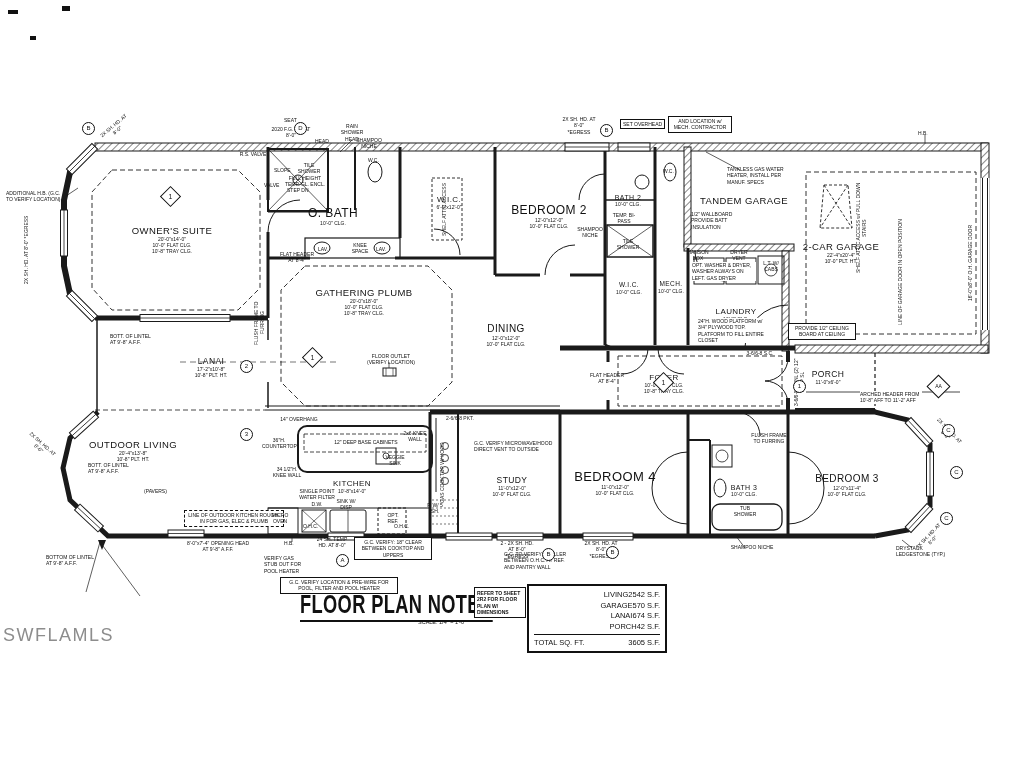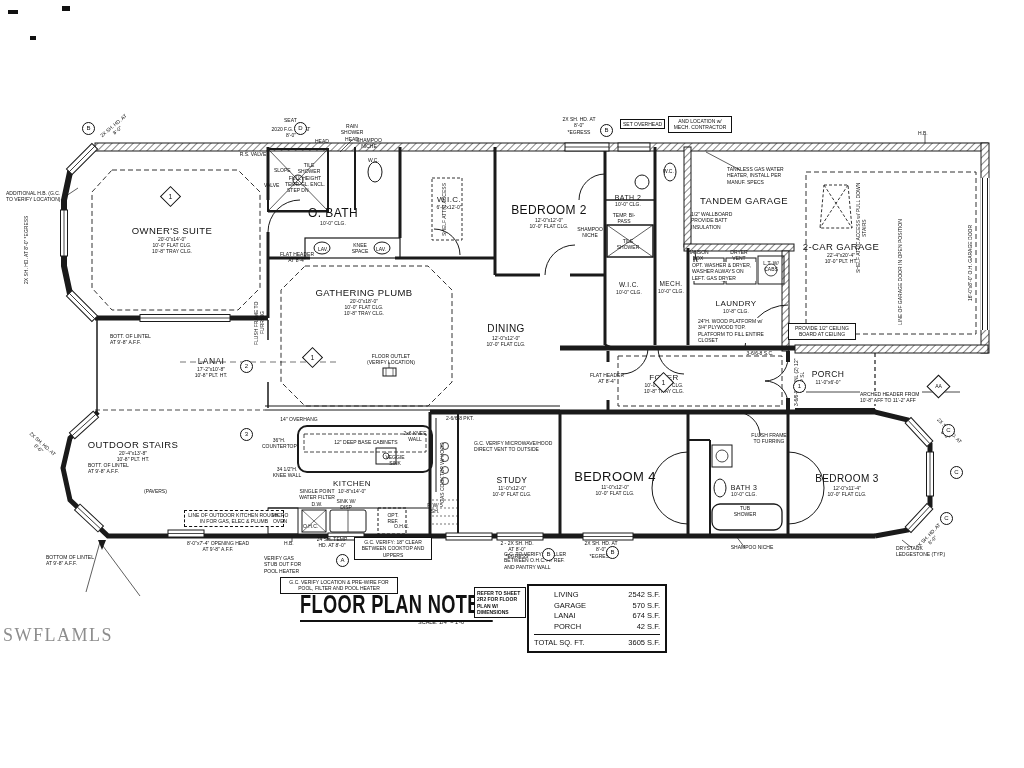--- a/index.html
+++ b/index.html
@@ -23,24 +23,24 @@
   .circ{position:absolute;width:11px;height:11px;border:1px solid #111;border-radius:50%;
         background:#fff;font-size:6px;line-height:11px;text-align:center;}
   .title-block{position:absolute;left:300px;top:590px;}
   .title-text{font-size:25px;font-weight:bold;letter-spacing:.5px;transform:scaleX(.73);
         transform-origin:left top;white-space:nowrap;border-bottom:2px solid #111;padding-bottom:1px;}
   .title-scale{position:absolute;left:118px;top:29px;font-size:5.5px;white-space:nowrap;}
   .refer{position:absolute;left:474px;top:587px;width:46px;border:1.5px solid #111;
          font-size:5px;font-weight:bold;padding:2px;text-align:left;background:#fff;line-height:1.25;}
   .area-table{position:absolute;left:527px;top:584px;width:126px;border:2px solid #111;
          background:#fff;padding:4px 5px 3px;font-size:7.5px;}
-  .at-row{display:flex;justify-content:space-between;line-height:10.5px;padding-left:20px;}
+  .at-row{display:flex;justify-content:flex-end;line-height:10.5px;padding-left:20px;}
   .at-total{display:flex;justify-content:space-between;border-top:1px solid #111;margin-top:2px;
          padding-top:2px;line-height:11px;}
-  .watermark{position:absolute;left:3px;top:625px;font-size:18px;letter-spacing:1.5px;color:#8d8d8d;font-family:Liberation Serif, serif;}
+  .watermark{position:absolute;left:3px;top:625px;font-size:18px;letter-spacing:1.5px;color:#8d8d8d;}
   .speck{position:absolute;background:#111;}
   .room-sub:empty,.note:empty,.vnote:empty{display:none;}
 </style>
 </head>
 <body>
 
 <div id="canvas">
 
   <svg width="1024" height="768" viewBox="0 0 1024 768">
     <defs>
@@ -279,21 +279,21 @@
     <span class="room-sub">10'-0" CLG.</span>
   </div>
   <div class="room" style="left:744px;top:196px">
     <span class="room-name">TANDEM GARAGE</span>
   </div>
   <div class="room" style="left:841px;top:242px">
     <span class="room-name">2-CAR GARAGE</span>
     <span class="room-sub">22'-4"x20'-4"</span>
     <span class="room-sub">10'-0" PLT. HT.</span>
   </div>
-  <div class="room" style="left:736px;top:300px">
+  <div class="room" style="left:736px;top:308px">
     <span class="room-name" style="font-size:8px">LAUNDRY</span>
     <span class="room-sub">10'-8" CLG.</span>
   </div>
   <div class="room" style="left:629px;top:282px">
     <span class="room-name" style="font-size:6.5px">W.I.C.</span>
     <span class="room-sub">10'-0" CLG.</span>
   </div>
   <div class="room" style="left:671px;top:281px">
     <span class="room-name" style="font-size:6.5px">MECH.</span>
     <span class="room-sub">10'-0" CLG.</span>
@@ -306,21 +306,21 @@
   <div class="room" style="left:828px;top:370px">
     <span class="room-name" style="font-size:8.5px">PORCH</span>
     <span class="room-sub">11'-0"x6'-0"</span>
   </div>
   <div class="room" style="left:211px;top:357px">
     <span class="room-name" style="font-size:8.5px">LANAI</span>
     <span class="room-sub">17'-2"x10'-8"</span>
     <span class="room-sub">10'-8" PLT. HT.</span>
   </div>
   <div class="room" style="left:133px;top:440px">
-    <span class="room-name">OUTDOOR STAIRS</span>
+    <span class="room-name">OUTDOOR LIVING</span>
     <span class="room-sub">20'-4"x13'-8"</span>
     <span class="room-sub">10'-8" PLT. HT.</span>
   </div>
   <div class="room" style="left:352px;top:480px">
     <span class="room-name" style="font-size:8px">KITCHEN</span>
     <span class="room-sub">10'-8"x14'-0"</span>
   </div>
   <div class="room" style="left:512px;top:476px">
     <span class="room-name" style="font-size:8.5px">STUDY</span>
     <span class="room-sub">11'-0"x12'-0"</span>

